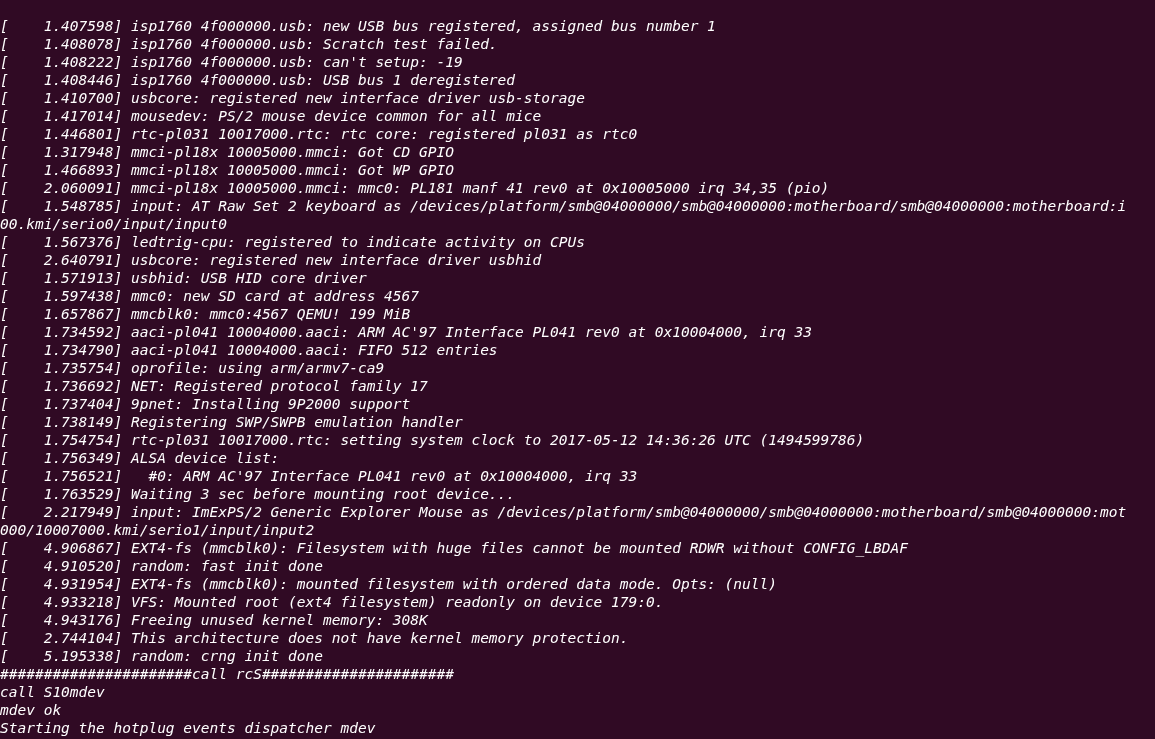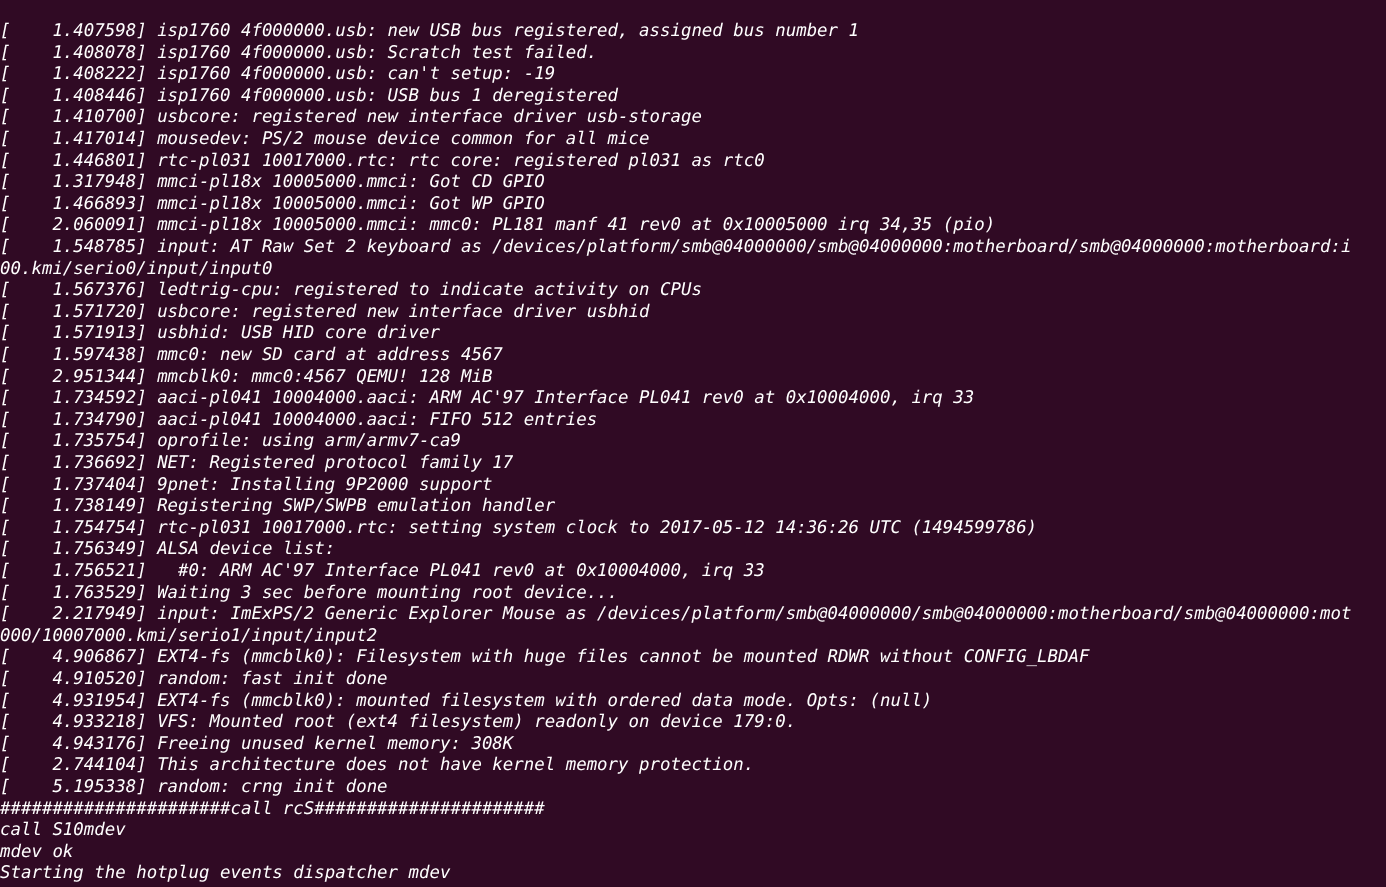--- a/index.html
+++ b/index.html
@@ -37,24 +37,24 @@
 <span class="line">[    1.408446] isp1760 4f000000.usb: USB bus 1 deregistered</span>
 <span class="line">[    1.410700] usbcore: registered new interface driver usb-storage</span>
 <span class="line">[    1.417014] mousedev: PS/2 mouse device common for all mice</span>
 <span class="line">[    1.446801] rtc-pl031 10017000.rtc: rtc core: registered pl031 as rtc0</span>
 <span class="line">[    1.317948] mmci-pl18x 10005000.mmci: Got CD GPIO</span>
 <span class="line">[    1.466893] mmci-pl18x 10005000.mmci: Got WP GPIO</span>
 <span class="line">[    2.060091] mmci-pl18x 10005000.mmci: mmc0: PL181 manf 41 rev0 at 0x10005000 irq 34,35 (pio)</span>
 <span class="line">[    1.548785] input: AT Raw Set 2 keyboard as /devices/platform/smb@04000000/smb@04000000:motherboard/smb@04000000:motherboard:i</span>
 <span class="line">00.kmi/serio0/input/input0</span>
 <span class="line">[    1.567376] ledtrig-cpu: registered to indicate activity on CPUs</span>
-<span class="line">[    1.571720] usbcore: registered new interface driver usbhid</span>
+<span class="line">[    2.640791] usbcore: registered new interface driver usbhid</span>
 <span class="line">[    1.571913] usbhid: USB HID core driver</span>
 <span class="line">[    1.597438] mmc0: new SD card at address 4567</span>
-<span class="line">[    2.951344] mmcblk0: mmc0:4567 QEMU! 128 MiB</span>
+<span class="line">[    1.657867] mmcblk0: mmc0:4567 QEMU! 199 MiB</span>
 <span class="line">[    1.734592] aaci-pl041 10004000.aaci: ARM AC'97 Interface PL041 rev0 at 0x10004000, irq 33</span>
 <span class="line">[    1.734790] aaci-pl041 10004000.aaci: FIFO 512 entries</span>
 <span class="line">[    1.735754] oprofile: using arm/armv7-ca9</span>
 <span class="line">[    1.736692] NET: Registered protocol family 17</span>
 <span class="line">[    1.737404] 9pnet: Installing 9P2000 support</span>
 <span class="line">[    1.738149] Registering SWP/SWPB emulation handler</span>
 <span class="line">[    1.754754] rtc-pl031 10017000.rtc: setting system clock to 2017-05-12 14:36:26 UTC (1494599786)</span>
 <span class="line">[    1.756349] ALSA device list:</span>
 <span class="line">[    1.756521]   #0: ARM AC'97 Interface PL041 rev0 at 0x10004000, irq 33</span>
 <span class="line">[    1.763529] Waiting 3 sec before mounting root device...</span>

